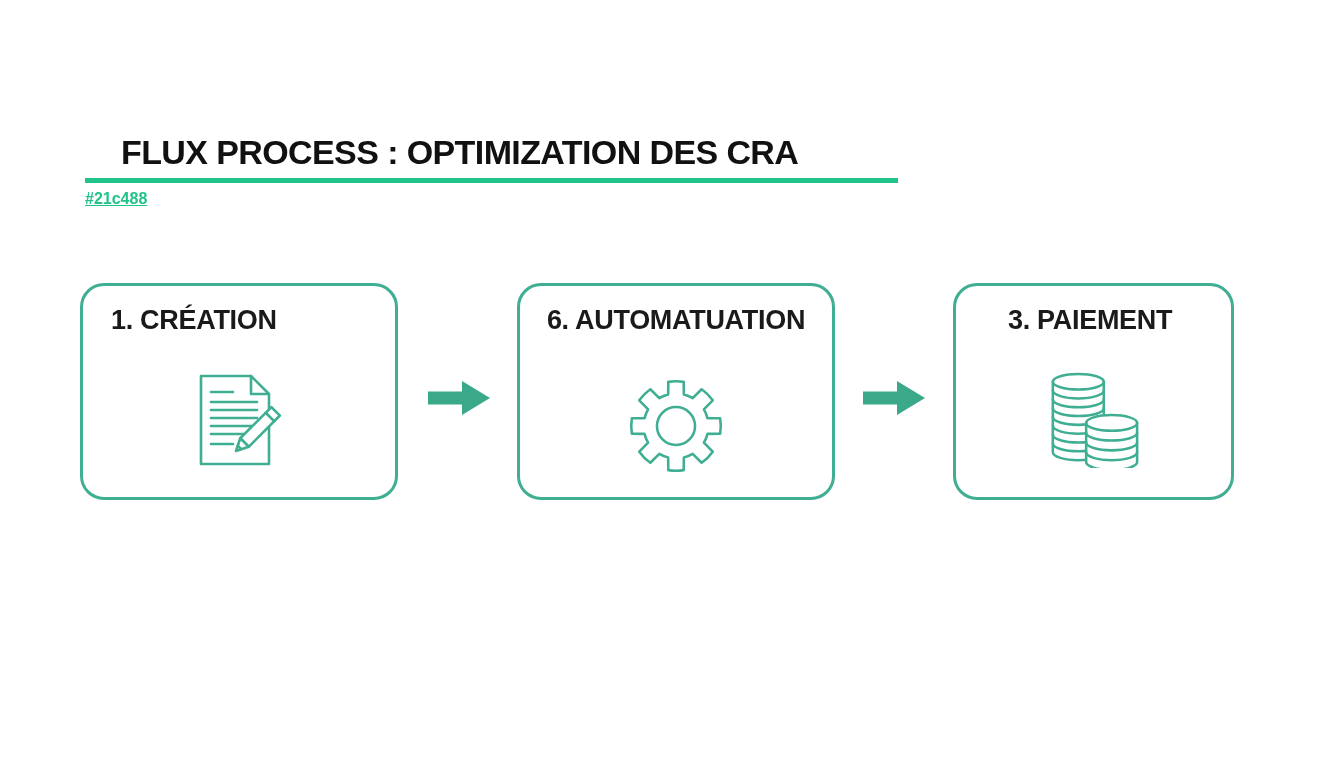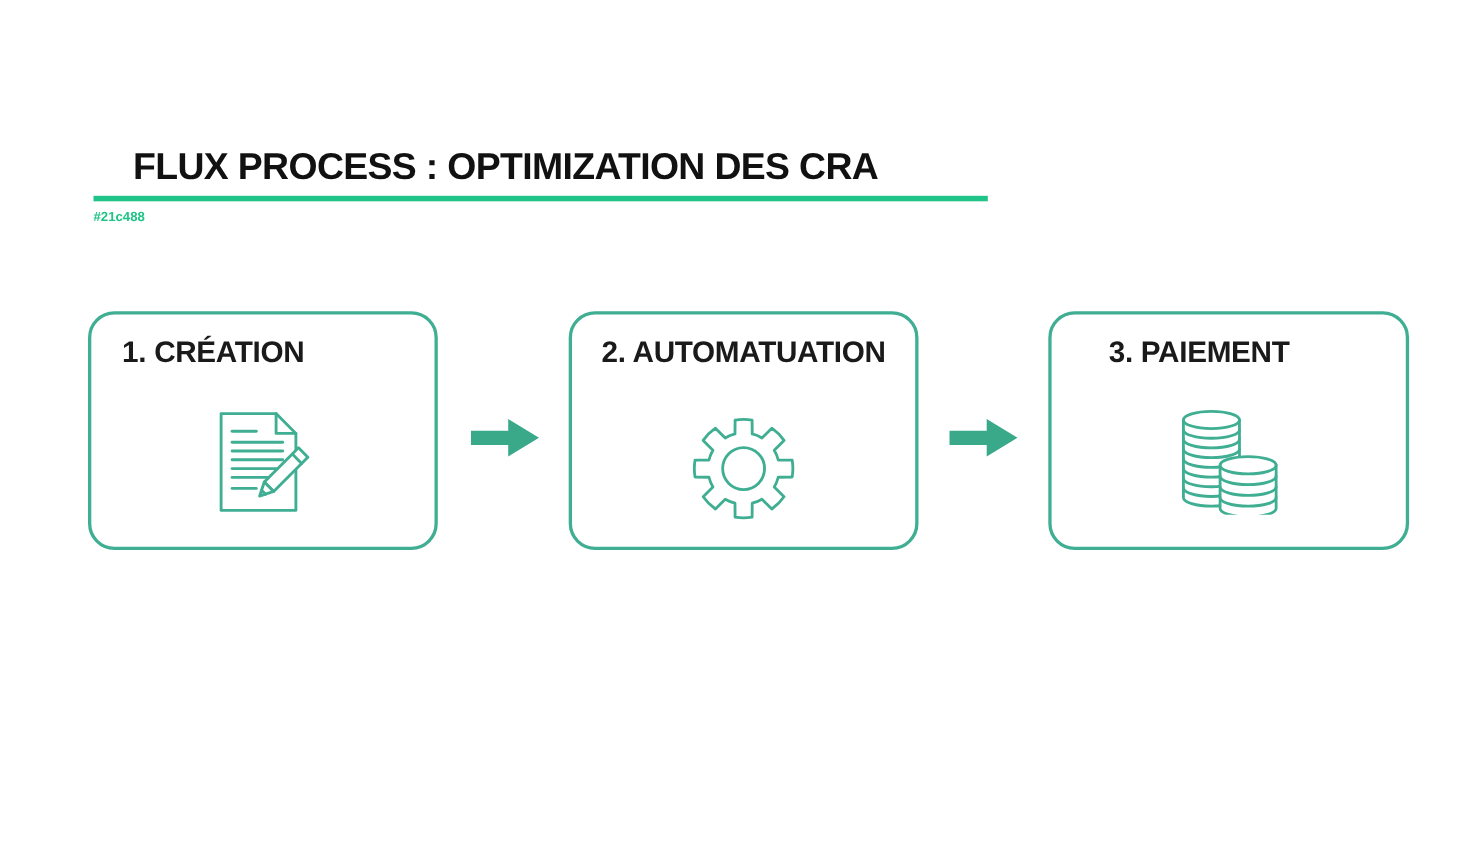--- a/index.html
+++ b/index.html
@@ -22,31 +22,31 @@
     position:absolute;left:85px;top:134px;
     font-size:34px;font-weight:bold;letter-spacing:-0.6px;
     color:var(--title-text);white-space:nowrap;line-height:1.1;margin-left:36px;
   }
   .title-underline{
     position:absolute;left:85px;top:178px;width:813px;height:5px;
     background:var(--accent);
   }
   .color-code{
     position:absolute;left:85px;top:190px;
-    font-size:12px;font-weight:bold;color:var(--accent);
+    font-size:16px;font-weight:bold;color:var(--accent);text-decoration:underline;
   }
   
   .step{
     position:absolute;top:283px;height:217px;
     border:3px solid var(--box-border);border-radius:24px;
     background:var(--background);
   }
   .step-1{left:80px;width:318px;}
   .step-2{left:517px;width:318px;}
-  .step-3{left:953px;width:328px;}
+  .step-3{left:953px;width:281px;}
   .step-label{
     position:absolute;top:19px;left:0;right:0;
     font-size:27px;font-weight:bold;letter-spacing:-0.3px;
     color:var(--label-text);text-align:center;white-space:nowrap;
   }
   .step-1 .step-label{text-align:left;padding-left:28px;}
   .step-3 .step-label{text-align:left;padding-left:52px;}
   .icon-wrap{
     position:absolute;top:84px;left:50%;transform:translateX(-50%);
     color:var(--box-border);
@@ -87,21 +87,21 @@
         </g>
       </svg>
     </div>
   </div>
 
   <svg class="arrow arrow-1" viewBox="0 0 64 40" fill="currentColor">
     <path d="M 0,13.5 H 34 V 3 L 62,20 L 34,37 V 26.5 H 0 Z"></path>
   </svg>
 
   <div class="step step-2">
-    <div class="step-label">2. AUTOMATUATION</div>
+    <div class="step-label">6. AUTOMATUATION</div>
     <div class="icon-wrap">
       <svg width="112" height="112" viewBox="0 0 100 100" fill="none" stroke="currentColor" stroke-width="2.3" stroke-linejoin="round">
         <path d="M 89.4,43.1 A 40,40 0 0 1 89.4,56.9 L 78.1,57 A 29,29 0 0 1 74.9,64.9 L 82.8,72.9
                  A 40,40 0 0 1 72.9,82.8 L 64.9,74.9 A 29,29 0 0 1 57,78.1 L 56.9,89.4
                  A 40,40 0 0 1 43.1,89.4 L 43,78.1 A 29,29 0 0 1 35.1,74.9 L 27.1,82.8
                  A 40,40 0 0 1 17.2,72.9 L 25.1,64.9 A 29,29 0 0 1 21.9,57 L 10.6,56.9
                  A 40,40 0 0 1 10.6,43.1 L 21.9,43 A 29,29 0 0 1 25.1,35.1 L 17.2,27.1
                  A 40,40 0 0 1 27.1,17.2 L 35.1,25.1 A 29,29 0 0 1 43,21.9 L 43.1,10.6
                  A 40,40 0 0 1 56.9,10.6 L 57,21.9 A 29,29 0 0 1 64.9,25.1 L 72.9,17.2
                  A 40,40 0 0 1 82.8,27.1 L 74.9,35.1 A 29,29 0 0 1 78.1,43 Z"></path>

